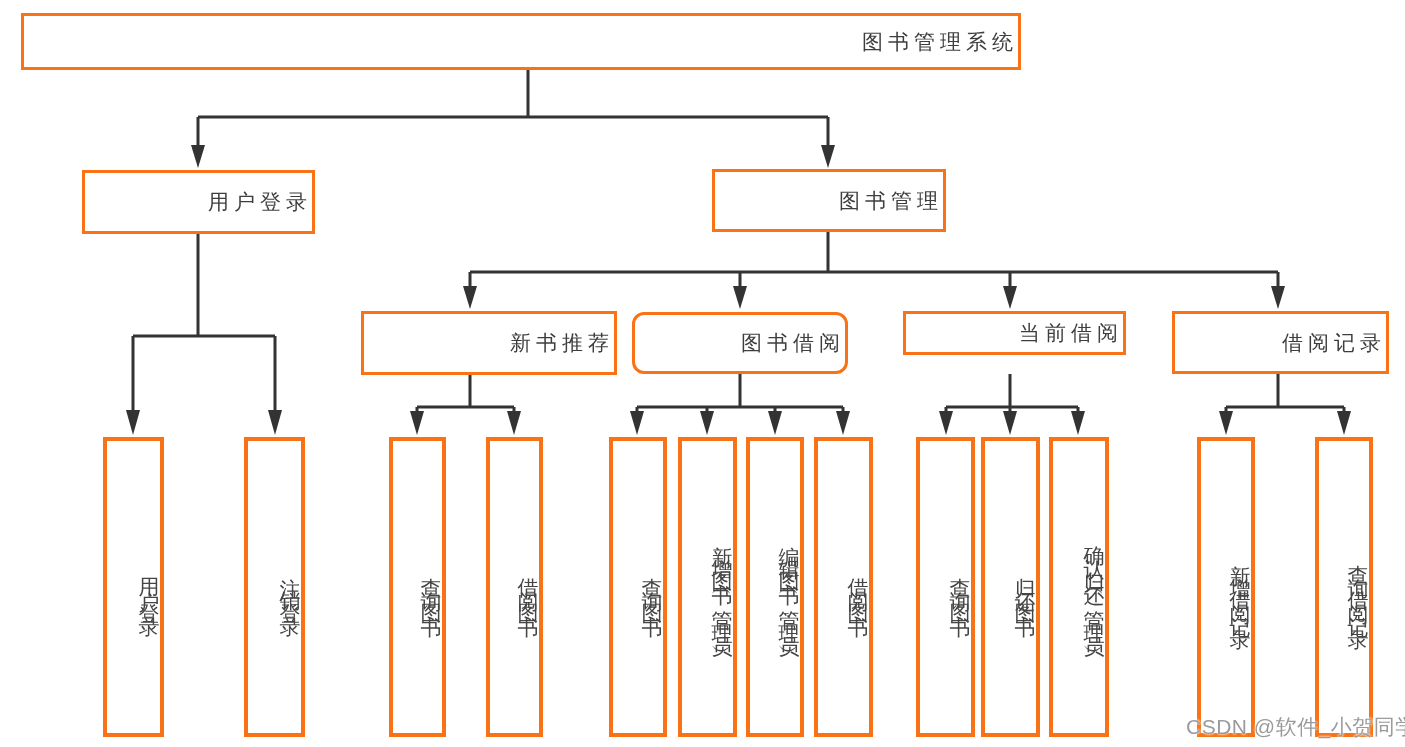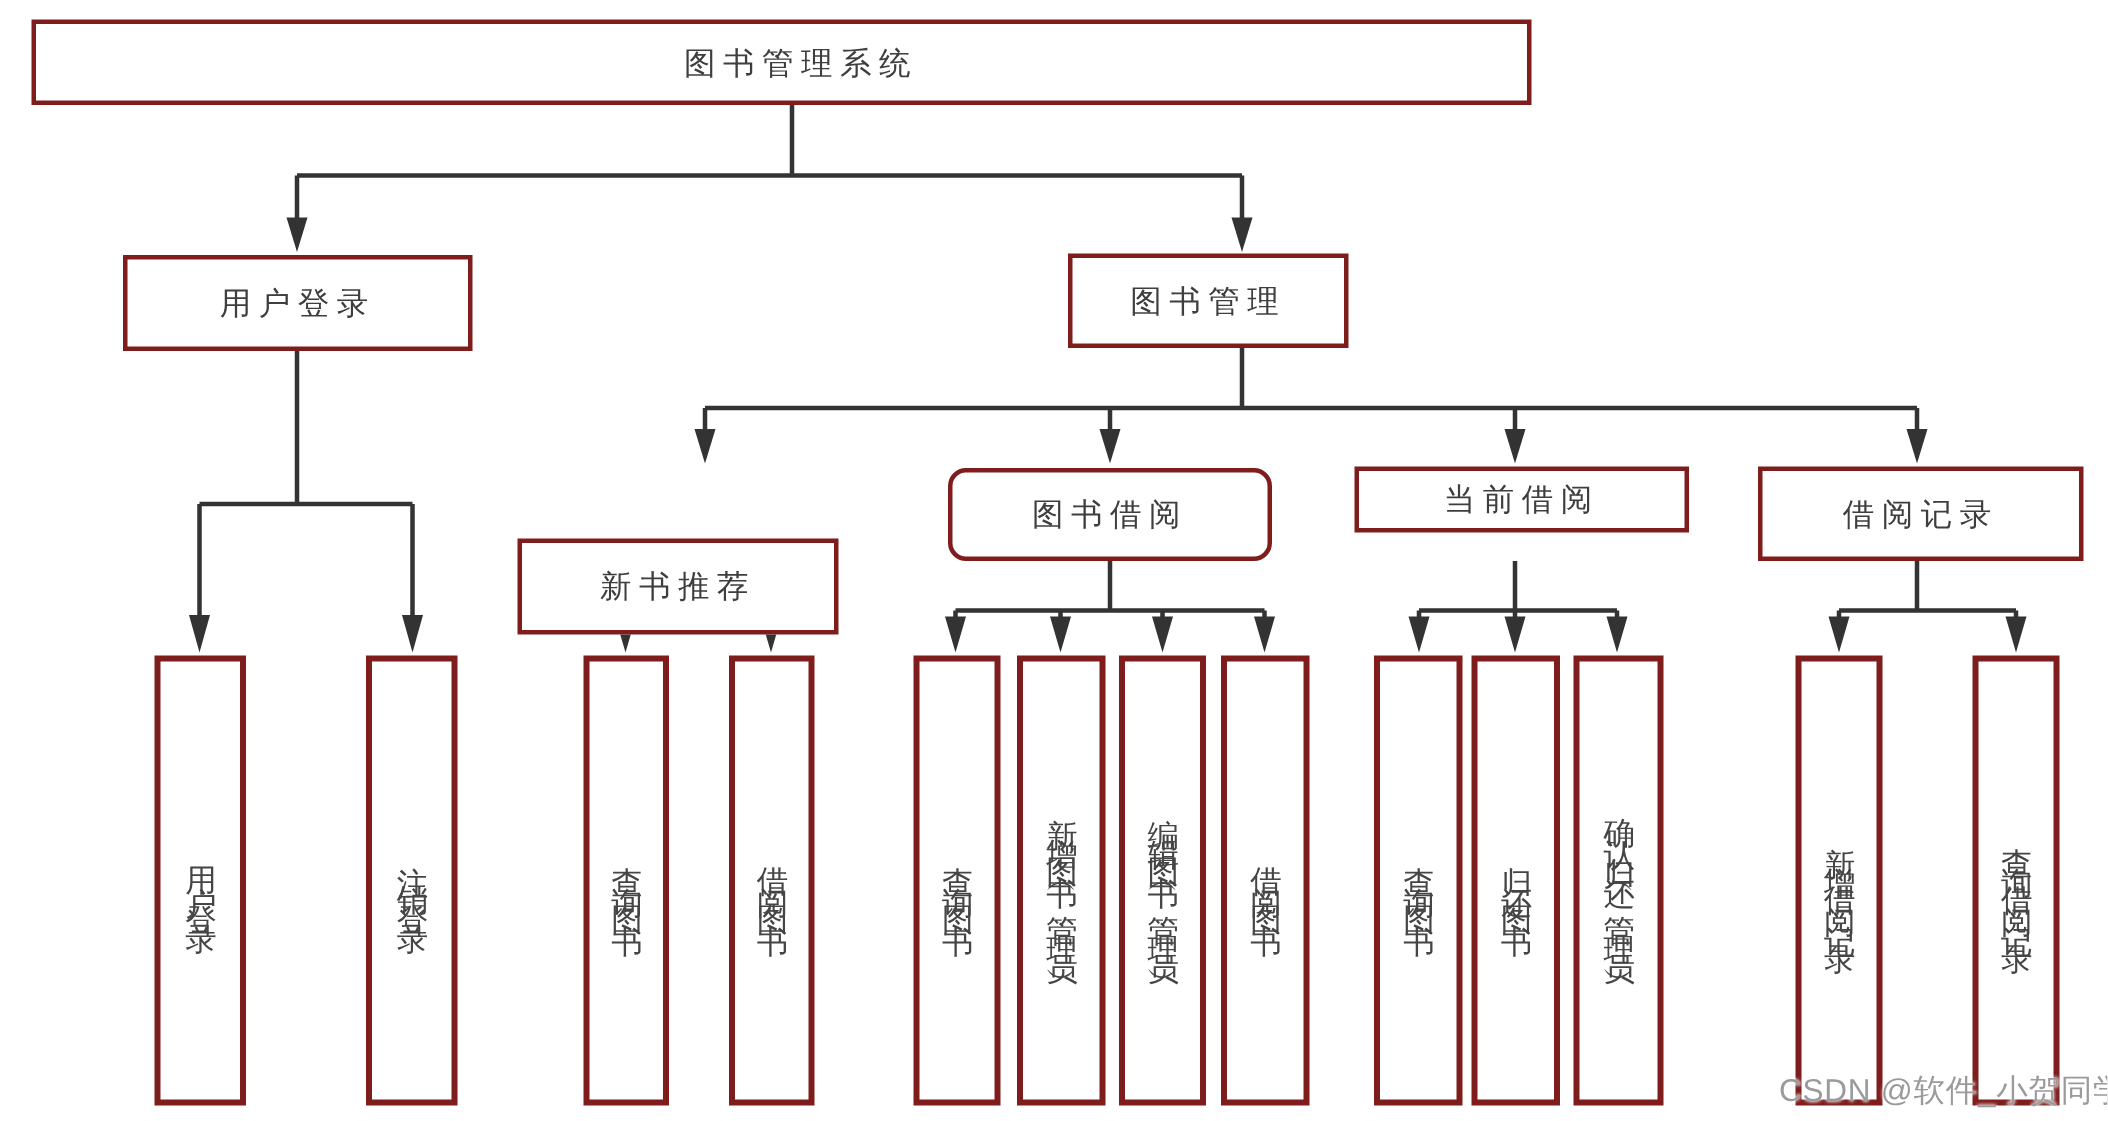--- a/index.html
+++ b/index.html
@@ -2,22 +2,22 @@
 <html><head>
 <meta charset="utf-8">
 <style>
   html,body{margin:0;padding:0;background:#ffffff;}
   .stage{
     position:relative;width:1405px;height:747px;background:#ffffff;
     font-family:"Liberation Sans", sans-serif;overflow:hidden;
   }
   .wires{position:absolute;left:0;top:0;pointer-events:none;}
   .box{
-    position:absolute;background:#ffffff;border:3px solid #7f1d1d;
-    box-sizing:border-box;display:flex;align-items:center;justify-content:center;
+    position:absolute;background:#ffffff;border:3px solid #f97316;
+    box-sizing:border-box;display:flex;align-items:center;justify-content:flex-end;
     color:#454545;
   }
   .hlabel{font-size:21px;letter-spacing:5px;white-space:nowrap;color:#3e3e3e;}
   .root-label{padding-left:26px;}
   .leaf{border-width:4px;}
   .vlabel{
     writing-mode:vertical-rl;text-orientation:mixed;
     font-size:21px;line-height:1;letter-spacing:13px;color:#454545;
   }
   .watermark{
@@ -71,25 +71,25 @@
     </g>
   </svg>
 
   <div class="box" style="left:21px;top:13px;width:1000px;height:57px;">
     <span class="hlabel root-label">图书管理系统</span>
   </div>
 
   <div class="box" style="left:82px;top:170px;width:233px;height:64px;">
     <span class="hlabel">用户登录</span>
   </div>
-  <div class="box" style="left:712px;top:169px;width:187px;height:63px;">
+  <div class="box" style="left:712px;top:169px;width:234px;height:63px;">
     <span class="hlabel">图书管理</span>
   </div>
 
-  <div class="box" style="left:345px;top:311px;width:214px;height:64px;margin-top:48px;">
+  <div class="box" style="left:361px;top:311px;width:256px;height:64px;">
     <span class="hlabel">新书推荐</span>
   </div>
   <div class="box" style="left:632px;top:312px;width:216px;height:62px;border-radius:12px;">
     <span class="hlabel">图书借阅</span>
   </div>
   <div class="box" style="left:903px;top:311px;width:223px;height:44px;">
     <span class="hlabel">当前借阅</span>
   </div>
   <div class="box" style="left:1172px;top:311px;width:217px;height:63px;">
     <span class="hlabel">借阅记录</span>

